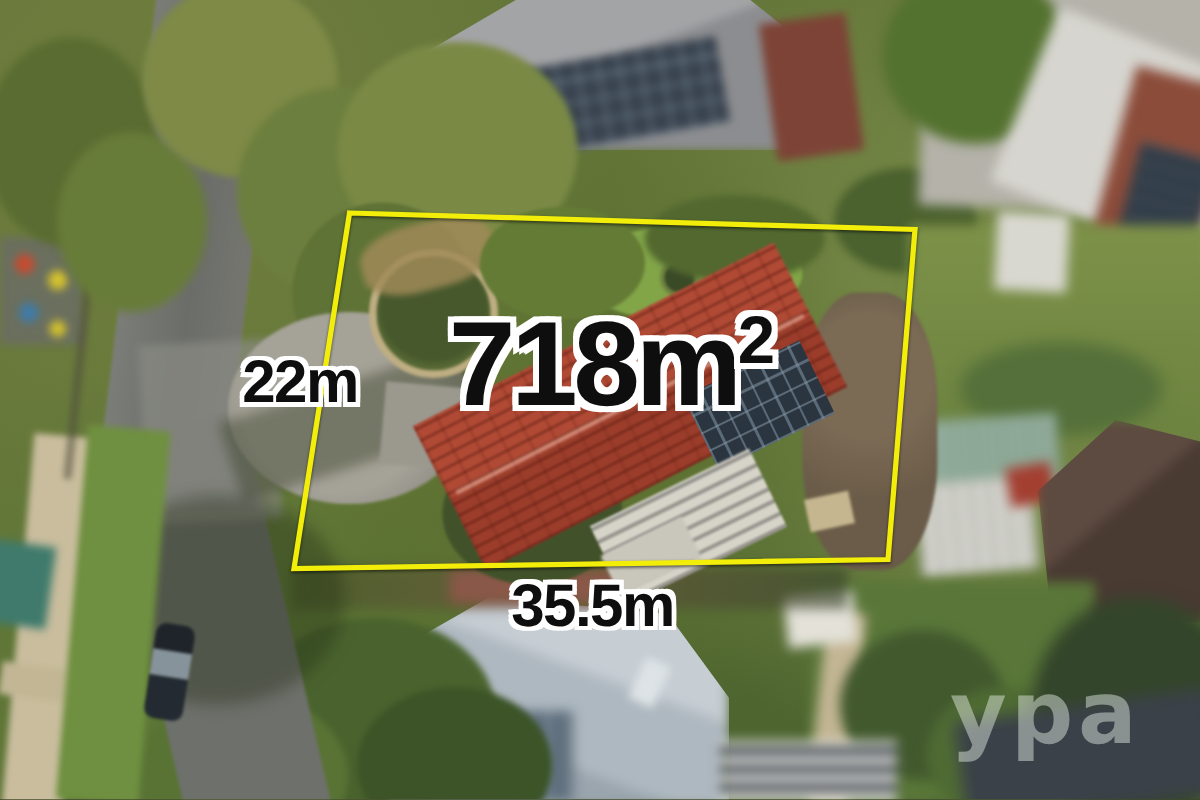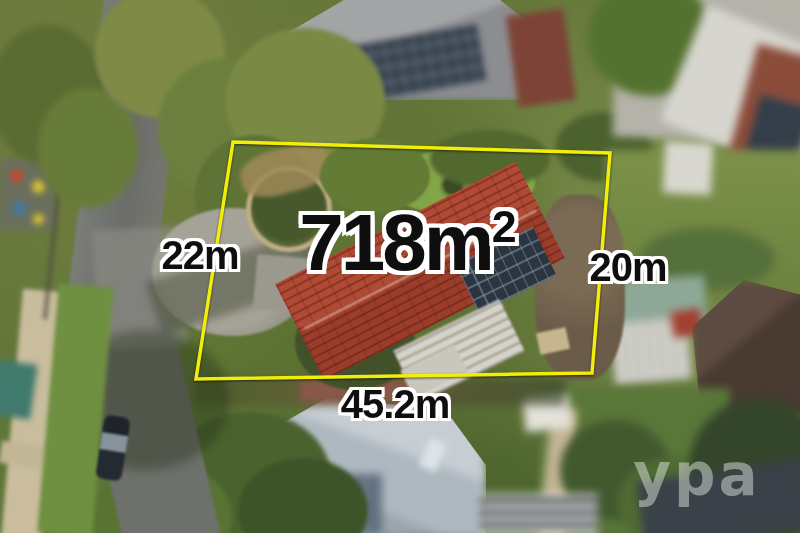--- a/index.html
+++ b/index.html
@@ -122,22 +122,21 @@
   <div class="ph" style="left:463px;top:243px;width:86px;height:54px;background:repeating-linear-gradient(90deg,rgba(130,150,165,.55) 0 1.5px,rgba(0,0,0,0) 1.5px 11px),repeating-linear-gradient(0deg,rgba(130,150,165,.55) 0 1.5px,rgba(0,0,0,0) 1.5px 13px),#2b3540;transform:rotate(-26deg);filter:blur(.5px);"></div>
   <div class="ph" style="left:400px;top:322px;width:118px;height:58px;background:repeating-linear-gradient(0deg,rgba(90,90,88,.5) 0 2.5px,rgba(0,0,0,0) 2.5px 9px),#d6d3c8;transform:rotate(-26deg);filter:blur(.8px);"></div>
   <div class="ph" style="left:404px;top:356px;width:60px;height:30px;background:#c9c6bc;transform:rotate(-26deg);filter:blur(1px);"></div>
   <div class="ph" style="left:538px;top:330px;width:30px;height:22px;background:#c6b68f;transform:rotate(-12deg);filter:blur(1px);"></div>
 
   <svg id="boundary-svg" width="800" height="533" viewBox="0 0 800 533">
     <polygon points="233,142 610,153 592,373 196,379" fill="none" stroke="#f2ee0a" stroke-width="3.5" style="filter:drop-shadow(0 1.5px 1px rgba(0,0,0,.6));"></polygon>
   </svg>
 
   <div class="label" style="left:200px;top:255px;font-size:40px;">22m</div>
-  <div class="label" style="left:628px;top:267px;font-size:40px;">20m</div>
-  <div class="label" style="left:395px;top:404px;font-size:40px;">45.2m</div>
+  <div class="label" style="left:395px;top:404px;font-size:40px;">35.5m</div>
 
   <div class="label big" style="left:408px;top:243px;font-size:80px;">
     <span>718m</span><span class="sup">2</span>
   </div>
 
   <div id="watermark">ypa</div>
 
 </div>
 
 </body></html>

